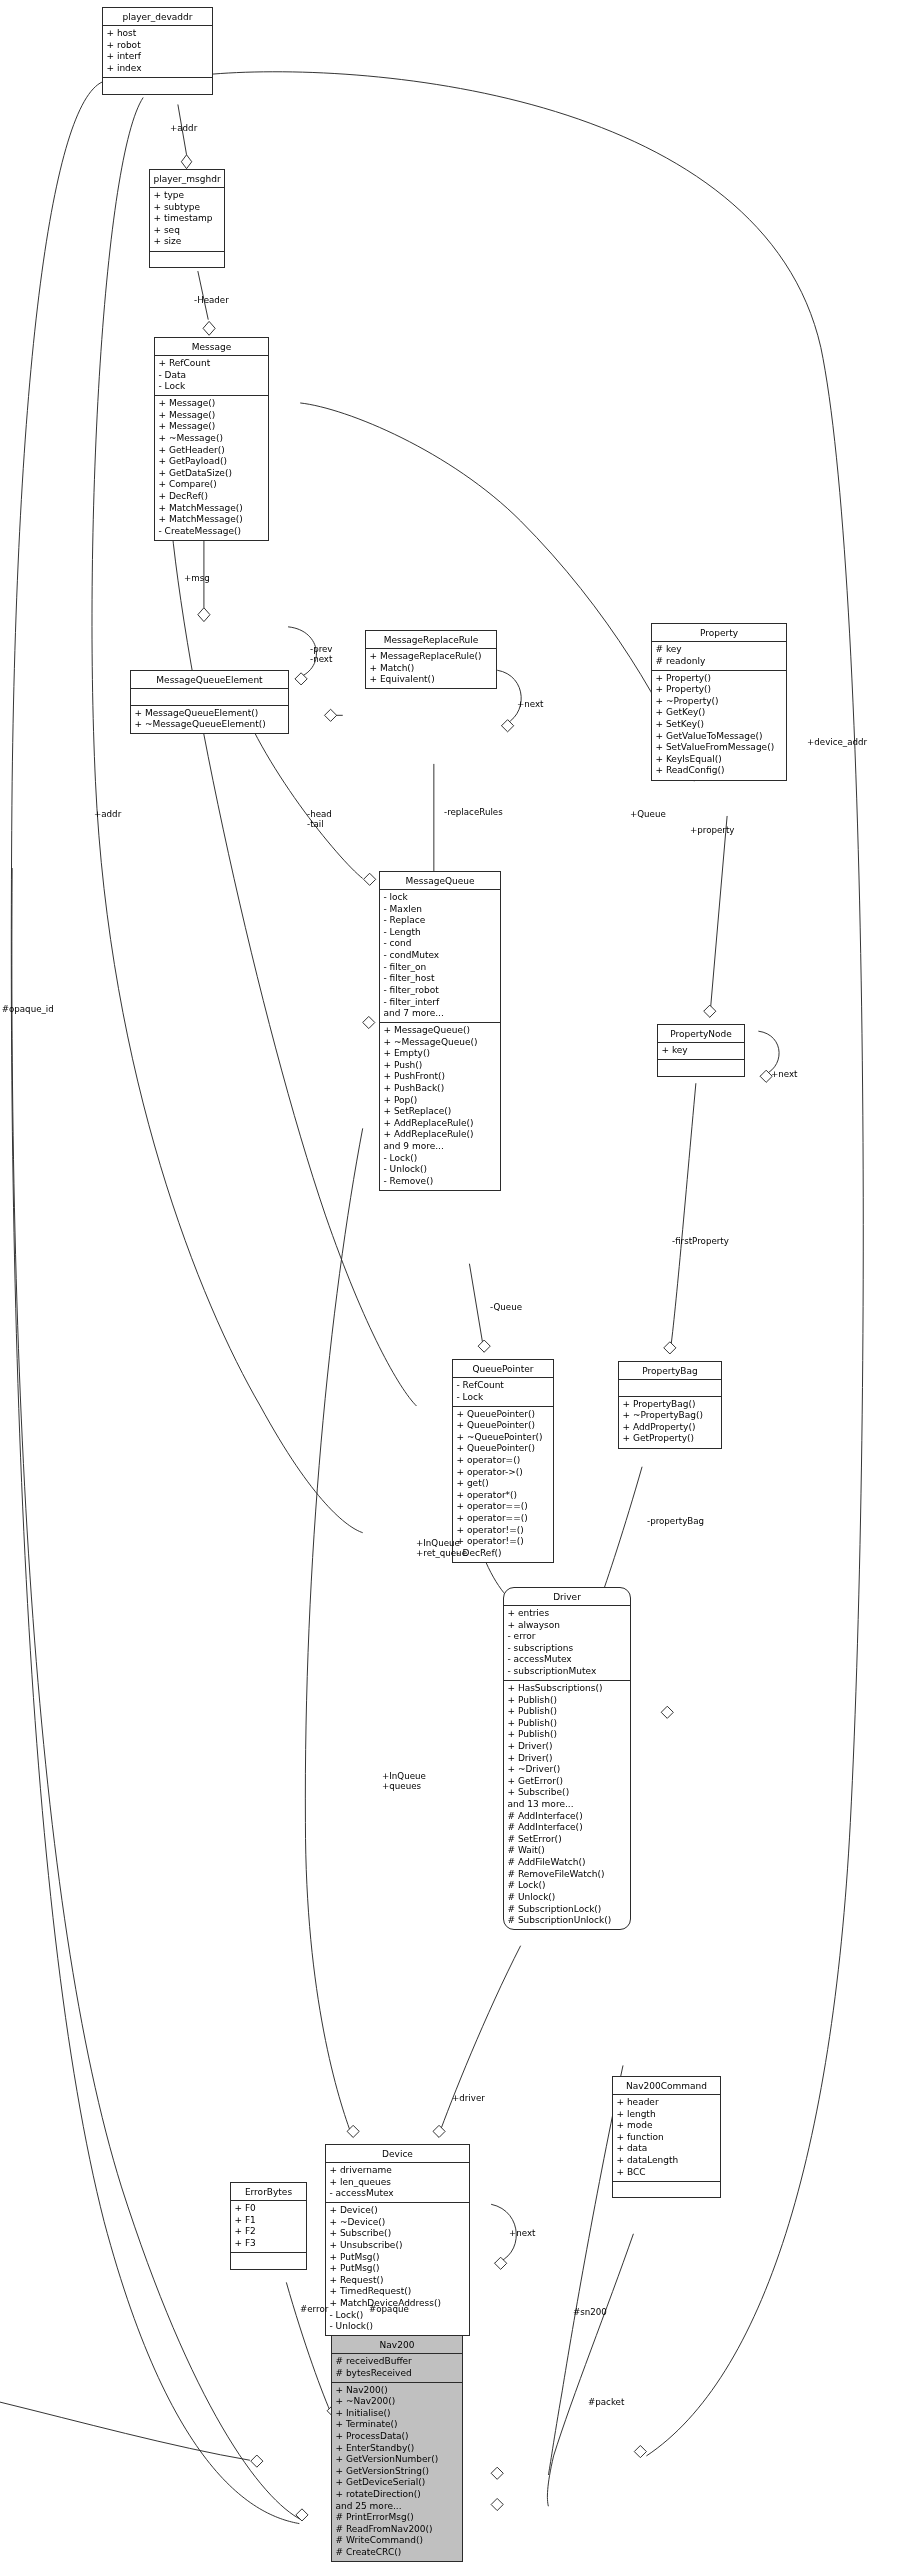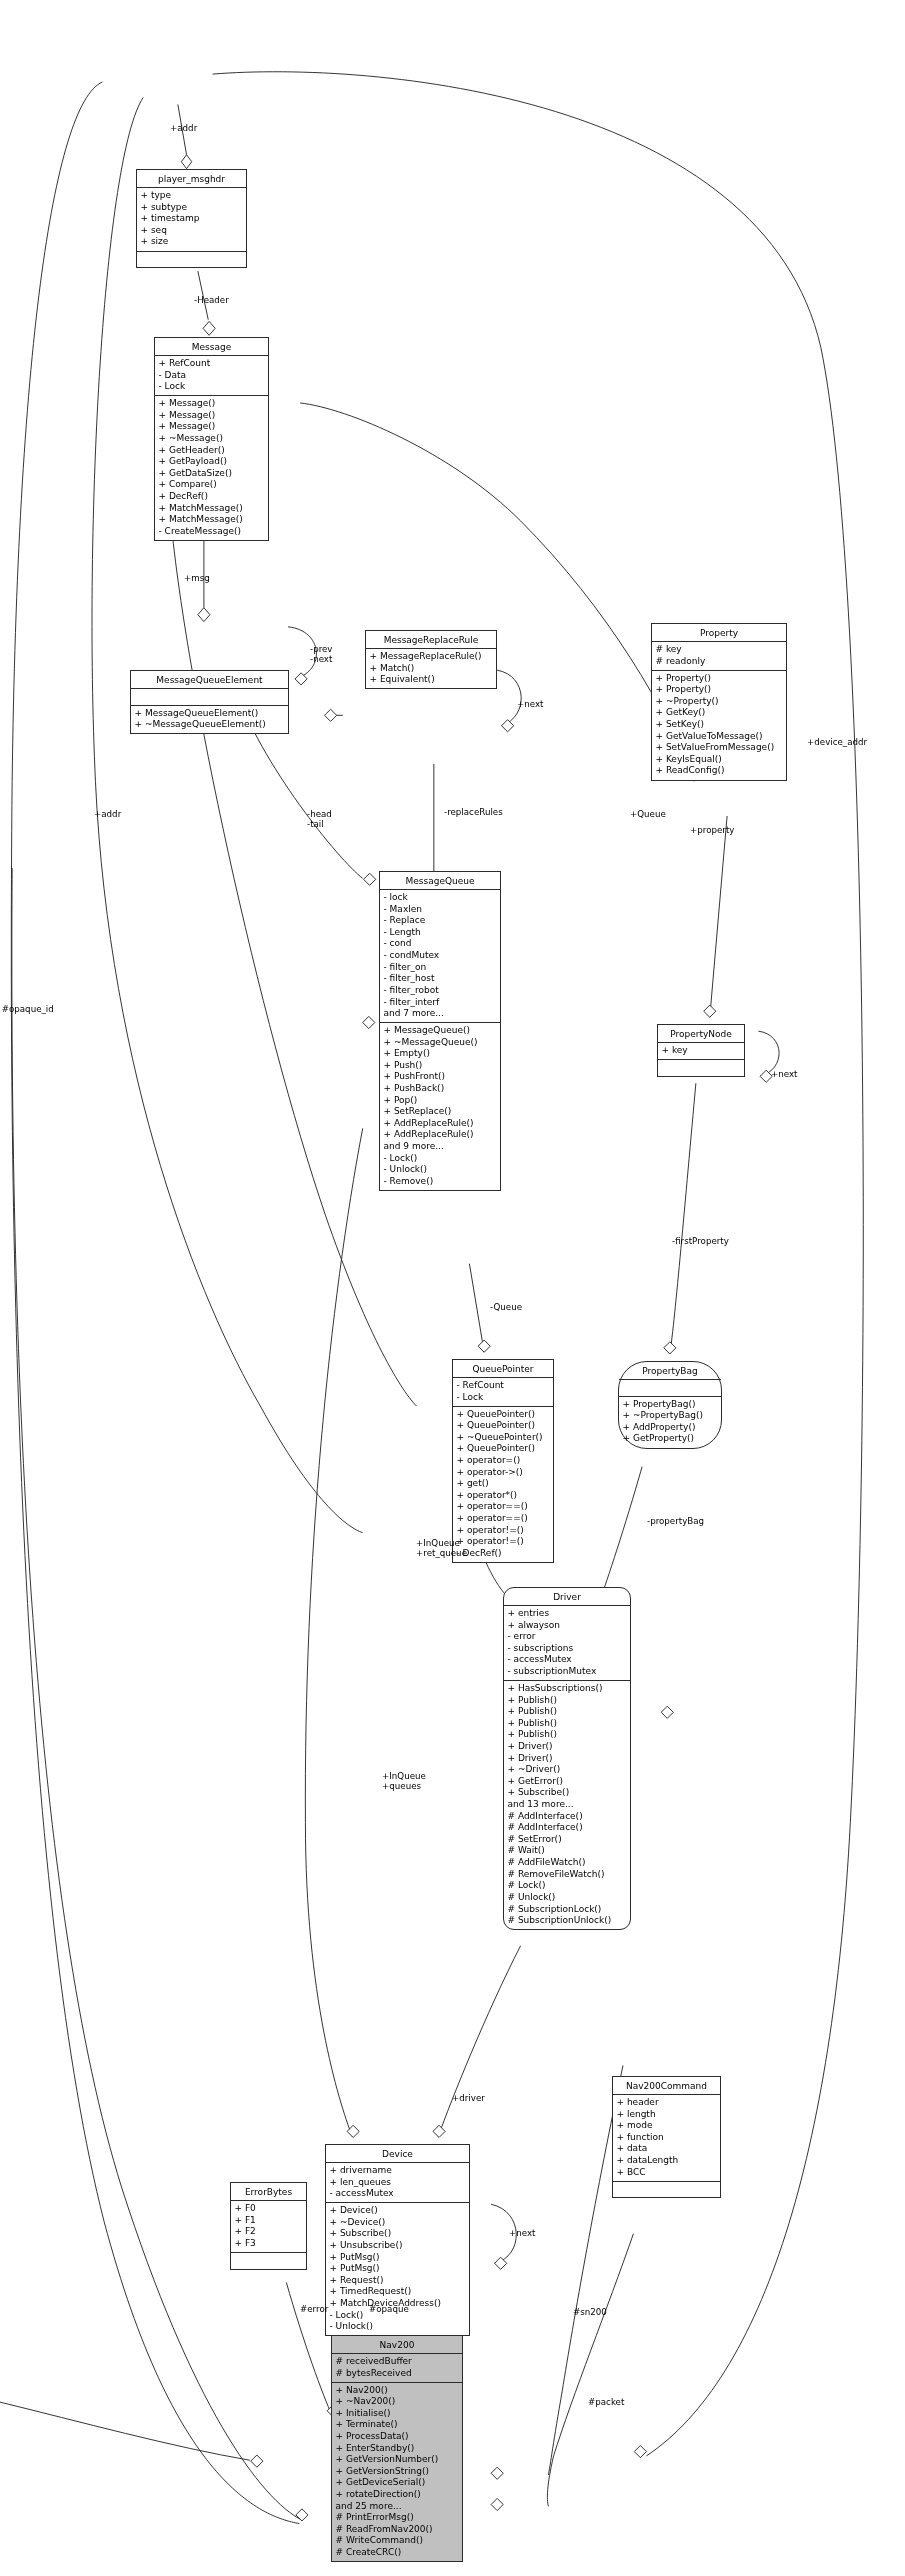--- a/index.html
+++ b/index.html
@@ -135,22 +135,32 @@
       <polygon points="289,2836 296,2829 303,2836 296,2843"></polygon>
 
       <polygon points="348,2905 355,2898 348,2891 341,2898"></polygon>
 
       <polygon points="738,2832 745,2825 738,2818 731,2825"></polygon>
 
       <polygon points="196,590 203,583 196,576 189,583"></polygon>
     </g>
   </svg>
 
-
-  <div class="cls" id="b-player_msghdr" style="left:136px;top:169px;width:111px;">
+  <div class="cls" id="b-player_devaddr" style="left:102px;top:7px;width:111px;">
+    <div class="nm">player_devaddr</div>
+    <div class="sec b">
+      <div>+ host</div>
+      <div>+ robot</div>
+      <div>+ interf</div>
+      <div>+ index</div>
+    </div>
+    <div class="sec empty"></div>
+  </div>
+
+  <div class="cls" id="b-player_msghdr" style="left:149px;top:169px;width:76px;">
     <div class="nm">player_msghdr</div>
     <div class="sec b">
       <div>+ type</div>
       <div>+ subtype</div>
       <div>+ timestamp</div>
       <div>+ seq</div>
       <div>+ size</div>
     </div>
     <div class="sec empty"></div>
   </div>
@@ -272,21 +282,21 @@
       <div>+ get()</div>
       <div>+ operator*()</div>
       <div>+ operator==()</div>
       <div>+ operator==()</div>
       <div>+ operator!=()</div>
       <div>+ operator!=()</div>
       <div>- DecRef()</div>
     </div>
   </div>
 
-  <div class="cls" id="b-PropertyBag" style="left:618px;top:1361px;width:104px;border-radius:29px;">
+  <div class="cls" id="b-PropertyBag" style="left:618px;top:1361px;width:104px;">
     <div class="nm">PropertyBag</div>
     <div class="sec b empty"></div>
     <div class="sec">
       <div>+ PropertyBag()</div>
       <div>+ ~PropertyBag()</div>
       <div>+ AddProperty()</div>
       <div>+ GetProperty()</div>
     </div>
   </div>
 

